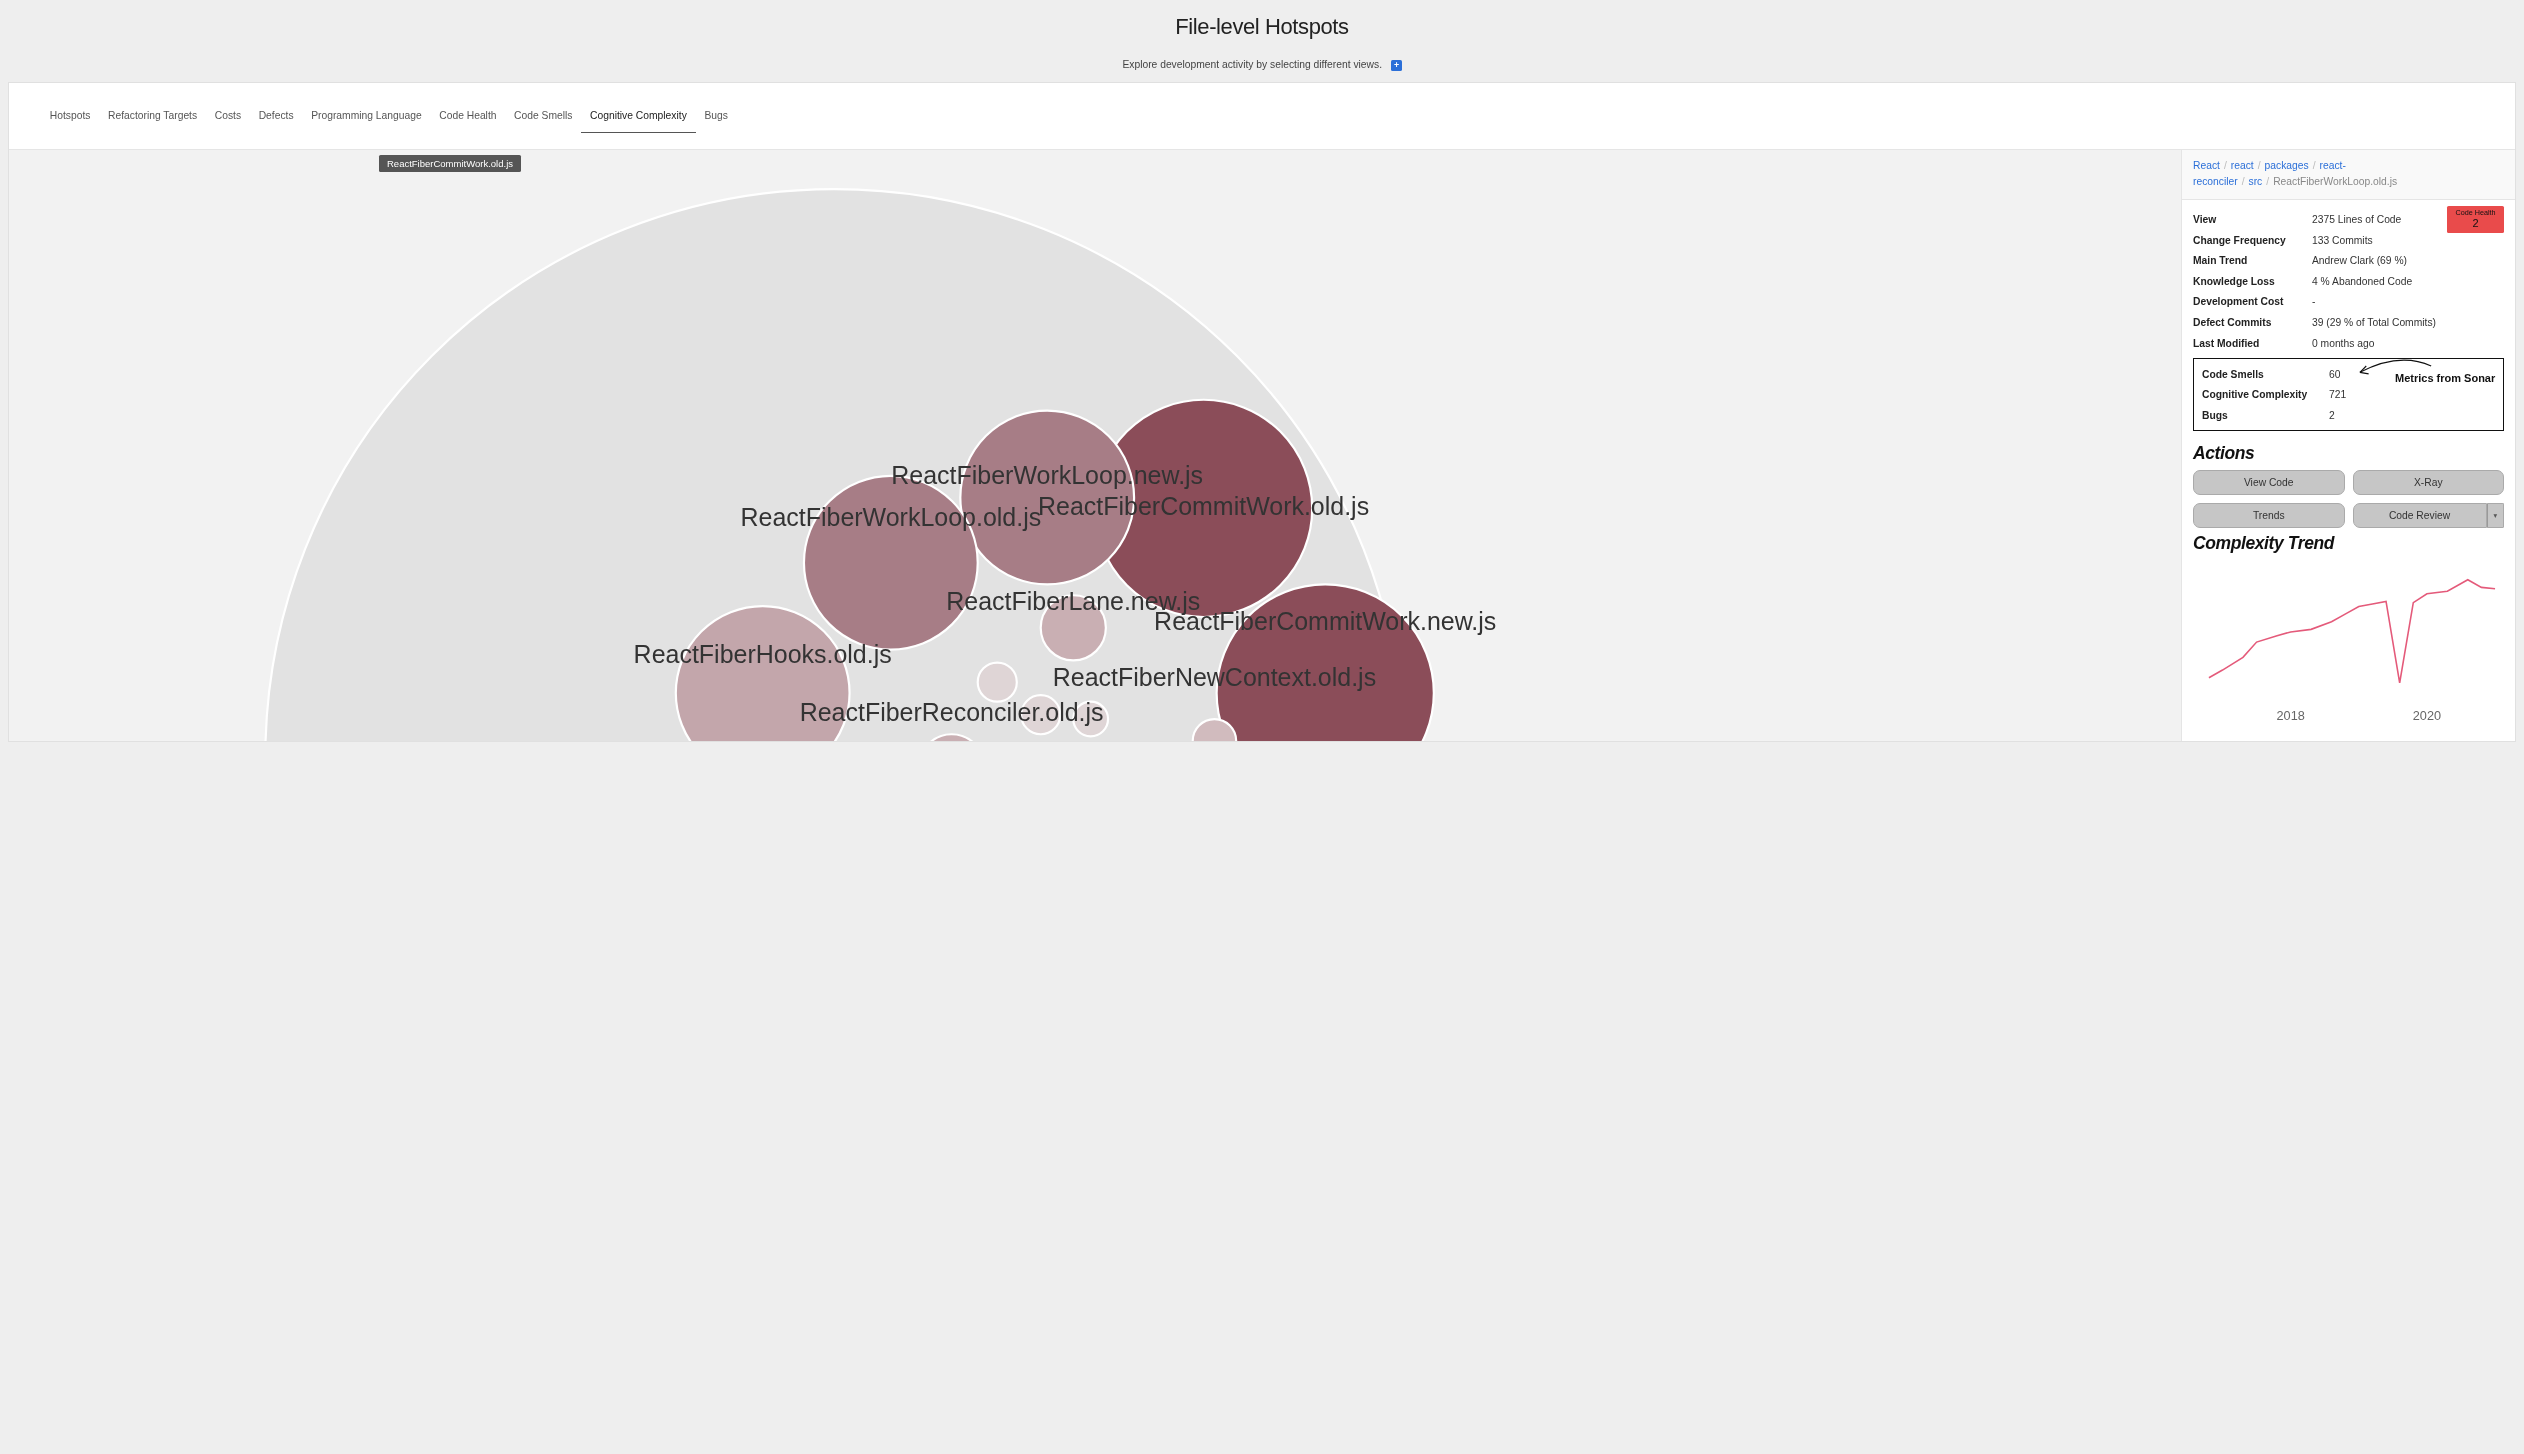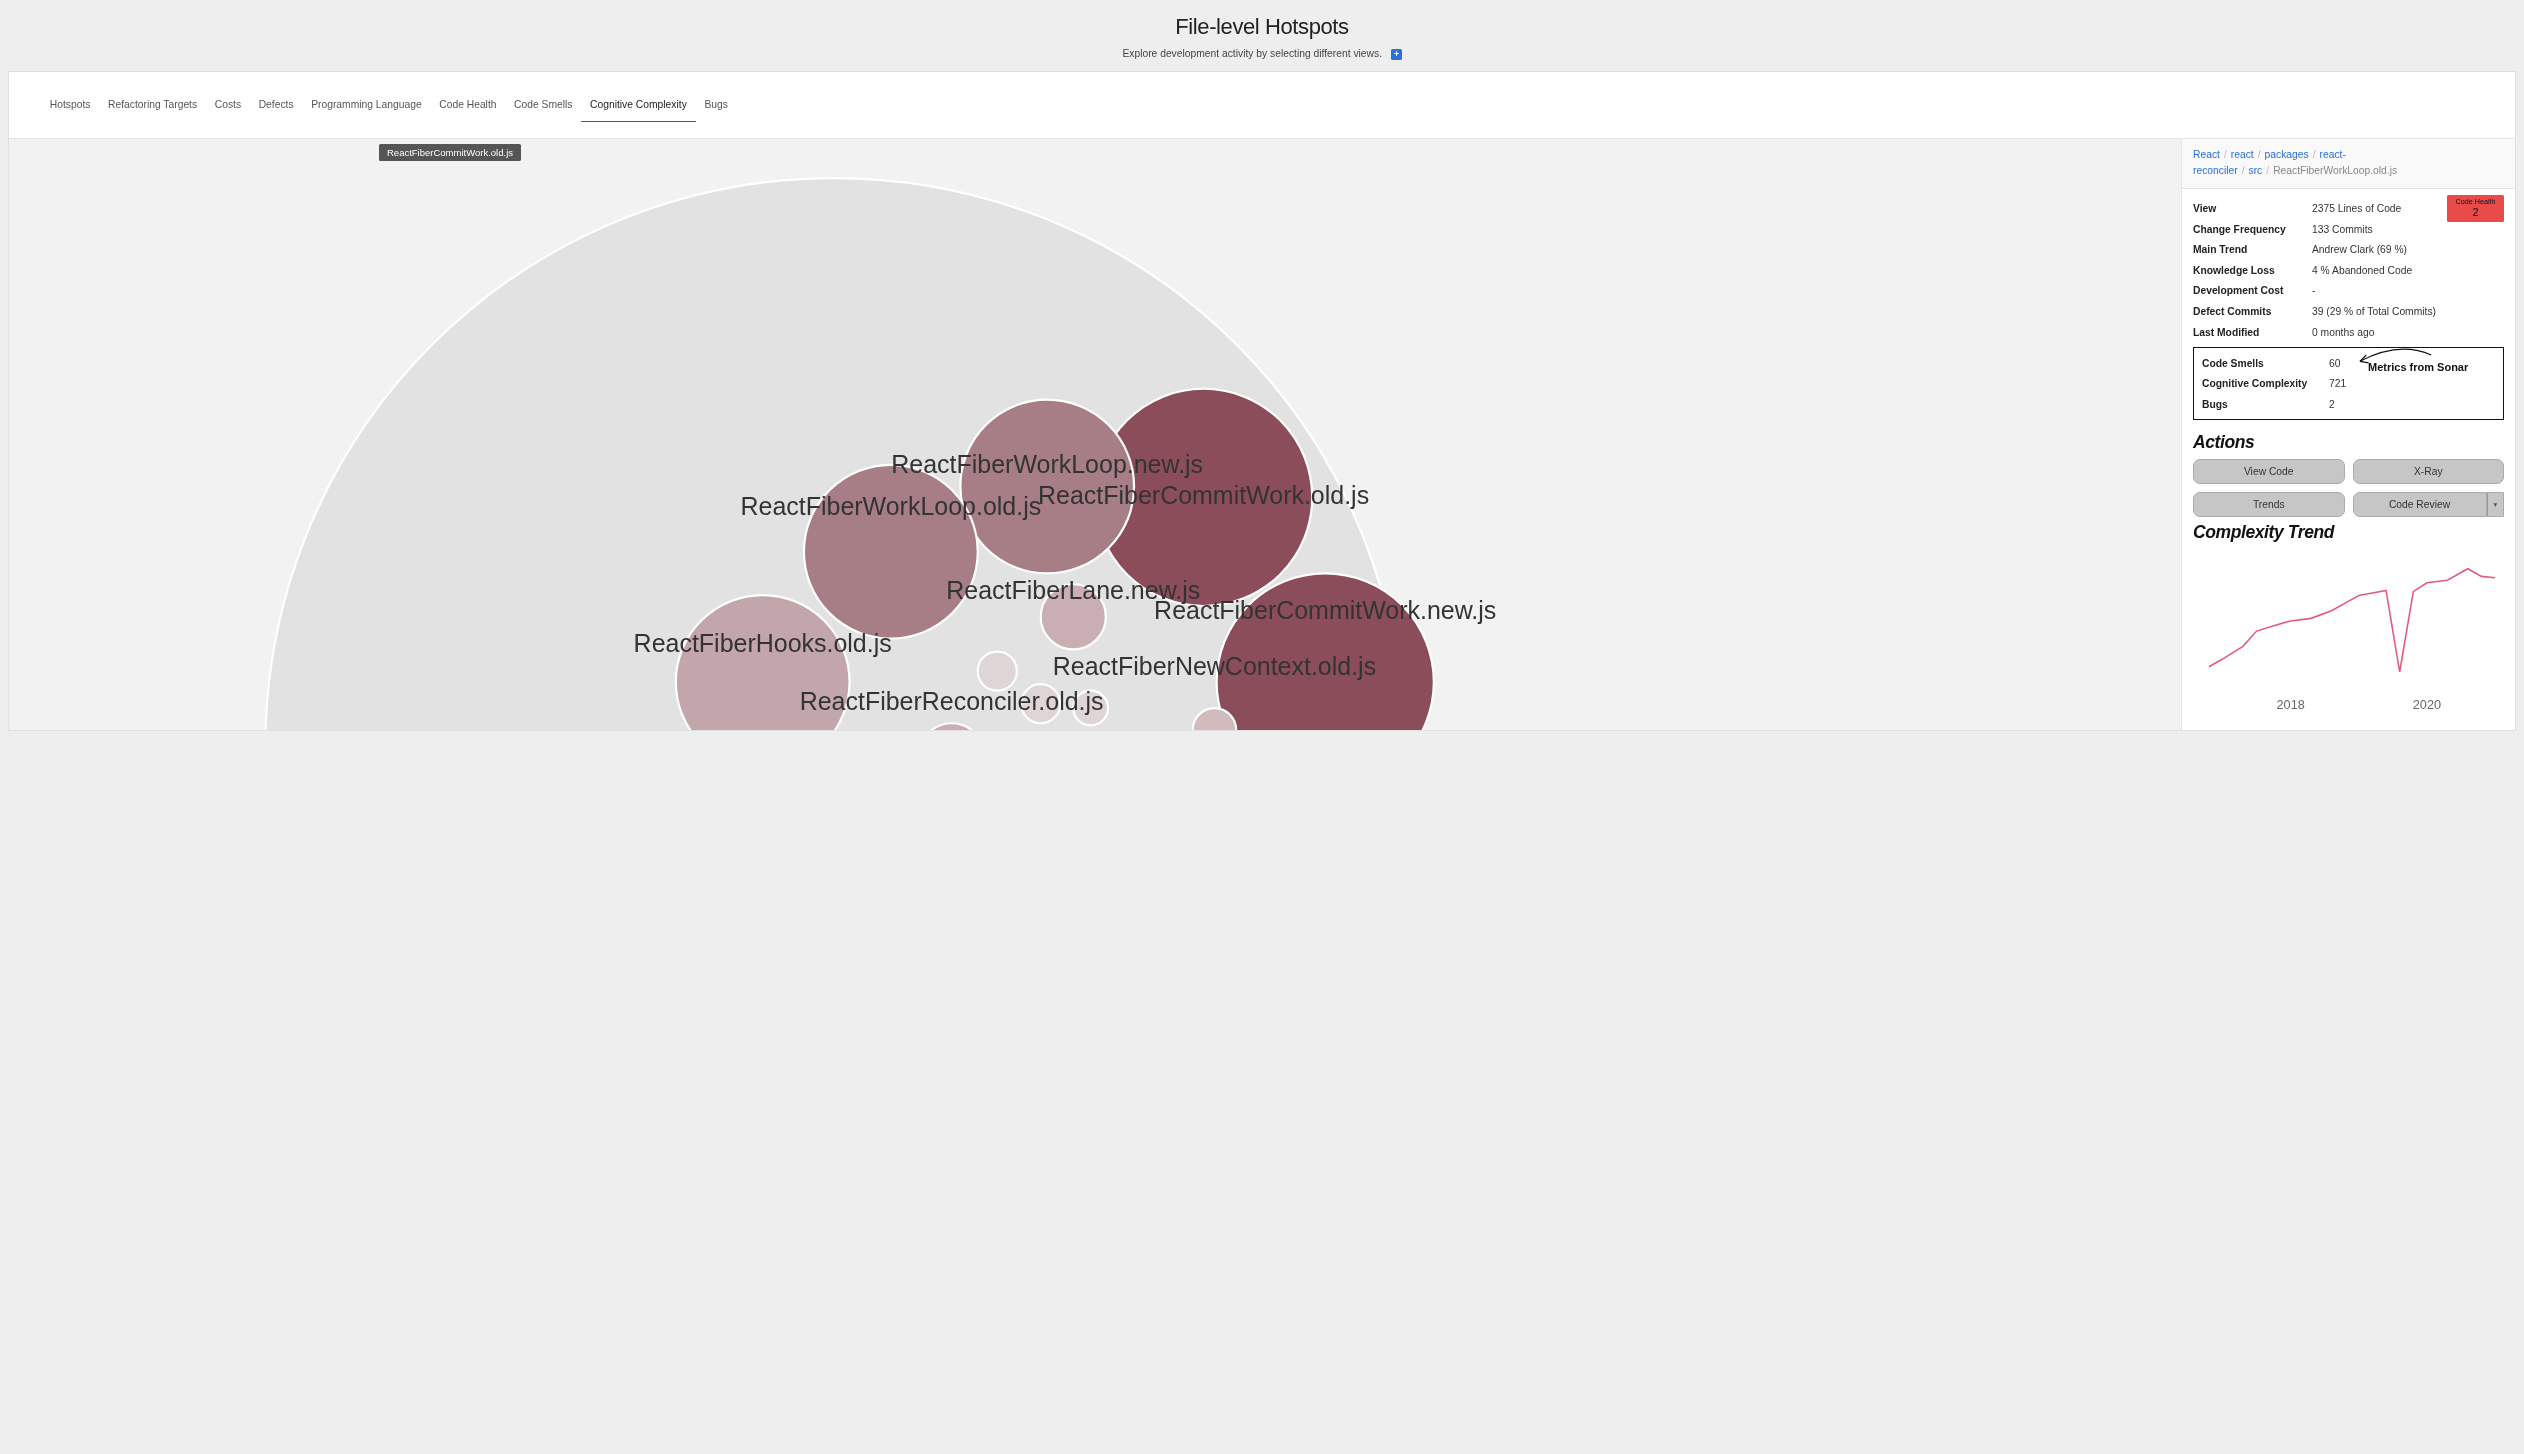--- a/index.html
+++ b/index.html
@@ -10,21 +10,21 @@
   font-size: 11px;
 }
 .page-header {
   text-align: center;
   padding: 14.3px 0 11px;
 }
 .page-title {
   font-size: 22px;
   font-weight: 400;
   color: #222;
-  margin-bottom: 8px;
+  margin-bottom: 19px;
   letter-spacing: -0.4px;
 }
 .page-subtitle {
   font-size: 10.3px;
   color: #444;
 }
 .page-subtitle .plus {
   display: inline-flex;
   align-items: center;
   justify-content: center;
@@ -363,21 +363,21 @@
             </div>
             <div class="meta-row">
               <div class="meta-label" style="width:127px">Bugs</div>
               <div class="meta-val">2</div>
             </div>
           </div>
         <svg style="position:absolute; left:170px; top:-8px; width:95px; height:32px; overflow:visible;" viewBox="0 0 120 40" width="95" height="32">
           <path d="M 100 20 Q 60 2, 10 28" stroke="#111" stroke-width="1.4" fill="none"></path>
           <path d="M 10 28 L 18 20 M 10 28 L 21 30" stroke="#111" stroke-width="1.4" fill="none"></path>
         </svg>
-        <div class="sonar-note" style="left:186px; top:14.3px;">Metrics from Sonar</div>
+        <div class="sonar-note" style="left:213px; top:14.3px;">Metrics from Sonar</div>
       </div>
       <div class="actions-hdr">Actions</div>
       <div class="actions">
         <div class="btn">View Code</div>
         <div class="btn">X-Ray</div>
         <div class="btn">Trends</div>
         <div class="btn-split">
           <div class="btn">Code Review</div>
           <div class="caret">▾</div>
         </div>

